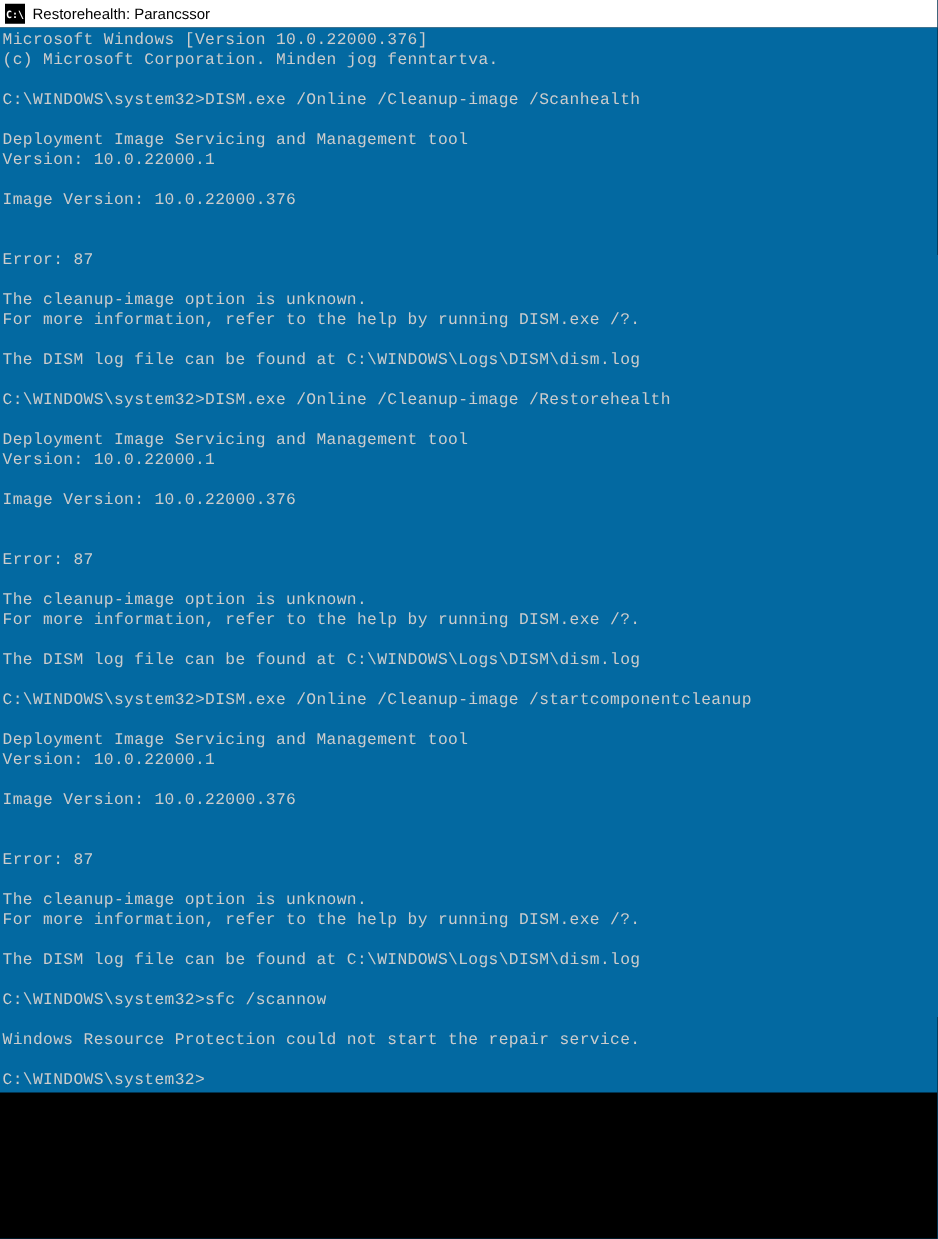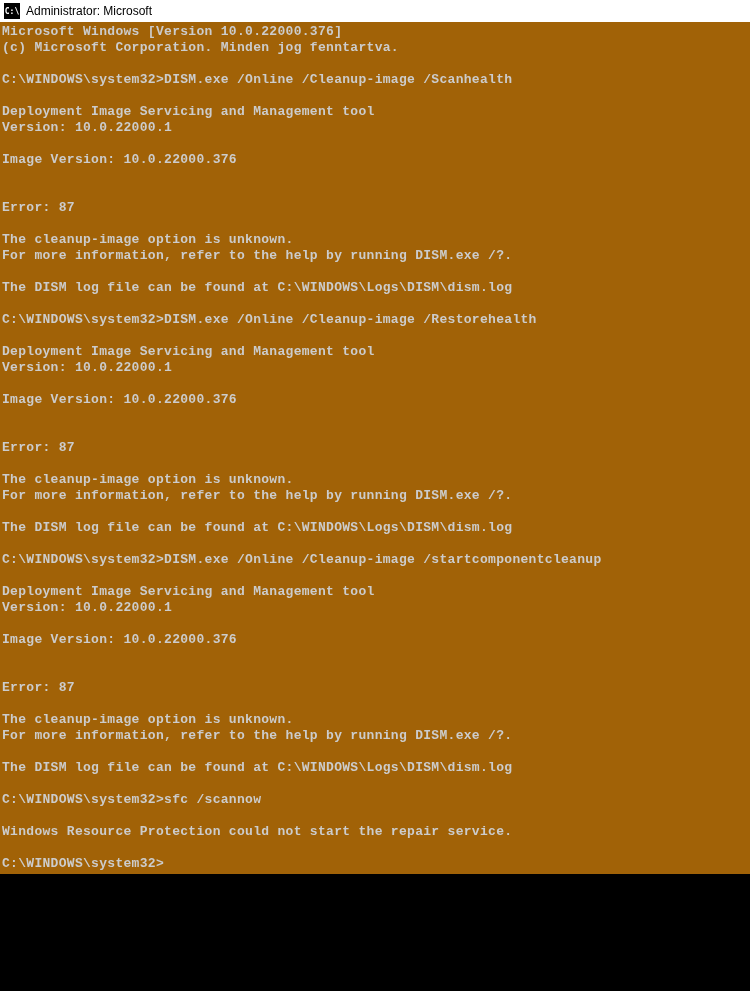--- a/index.html
+++ b/index.html
@@ -33,35 +33,34 @@
       display: flex;
       align-items: center;
       justify-content: center;
       background: #000;
       color: #fff;
       font-size: 8px;
       font-family: Consolas, monospace;
       font-weight: bold;
     }
     .terminal {
-      background: #a16207;
+      background: #0369a1;
       padding: 2px 2px;
       white-space: pre;
       line-height: 16px;
       letter-spacing: 0.3px;
-      font-weight: bold;
     }
     .line {
       color: #ccc;
       min-height: 16px;
     }
   </style>
 </head>
 <body>
 
 <div class="titlebar">
   <div class="titlebar-icon">
     <span>C:\</span>
   </div>
-  <span>Administrator: Microsoft</span>
+  <span>Restorehealth: Parancssor</span>
 </div>
 
 <div class="terminal" id="terminal"><div class="line">Microsoft Windows [Version 10.0.22000.376]</div><div class="line">(c) Microsoft Corporation. Minden jog fenntartva.</div><div class="line">&nbsp;</div><div class="line">C:\WINDOWS\system32&gt;DISM.exe /Online /Cleanup-image /Scanhealth</div><div class="line">&nbsp;</div><div class="line">Deployment Image Servicing and Management tool</div><div class="line">Version: 10.0.22000.1</div><div class="line">&nbsp;</div><div class="line">Image Version: 10.0.22000.376</div><div class="line">&nbsp;</div><div class="line">&nbsp;</div><div class="line">Error: 87</div><div class="line">&nbsp;</div><div class="line">The cleanup-image option is unknown.</div><div class="line">For more information, refer to the help by running DISM.exe /?.</div><div class="line">&nbsp;</div><div class="line">The DISM log file can be found at C:\WINDOWS\Logs\DISM\dism.log</div><div class="line">&nbsp;</div><div class="line">C:\WINDOWS\system32&gt;DISM.exe /Online /Cleanup-image /Restorehealth</div><div class="line">&nbsp;</div><div class="line">Deployment Image Servicing and Management tool</div><div class="line">Version: 10.0.22000.1</div><div class="line">&nbsp;</div><div class="line">Image Version: 10.0.22000.376</div><div class="line">&nbsp;</div><div class="line">&nbsp;</div><div class="line">Error: 87</div><div class="line">&nbsp;</div><div class="line">The cleanup-image option is unknown.</div><div class="line">For more information, refer to the help by running DISM.exe /?.</div><div class="line">&nbsp;</div><div class="line">The DISM log file can be found at C:\WINDOWS\Logs\DISM\dism.log</div><div class="line">&nbsp;</div><div class="line">C:\WINDOWS\system32&gt;DISM.exe /Online /Cleanup-image /startcomponentcleanup</div><div class="line">&nbsp;</div><div class="line">Deployment Image Servicing and Management tool</div><div class="line">Version: 10.0.22000.1</div><div class="line">&nbsp;</div><div class="line">Image Version: 10.0.22000.376</div><div class="line">&nbsp;</div><div class="line">&nbsp;</div><div class="line">Error: 87</div><div class="line">&nbsp;</div><div class="line">The cleanup-image option is unknown.</div><div class="line">For more information, refer to the help by running DISM.exe /?.</div><div class="line">&nbsp;</div><div class="line">The DISM log file can be found at C:\WINDOWS\Logs\DISM\dism.log</div><div class="line">&nbsp;</div><div class="line">C:\WINDOWS\system32&gt;sfc /scannow</div><div class="line">&nbsp;</div><div class="line">Windows Resource Protection could not start the repair service.</div><div class="line">&nbsp;</div><div class="line">C:\WINDOWS\system32&gt;</div></div>
 
 </body></html>

